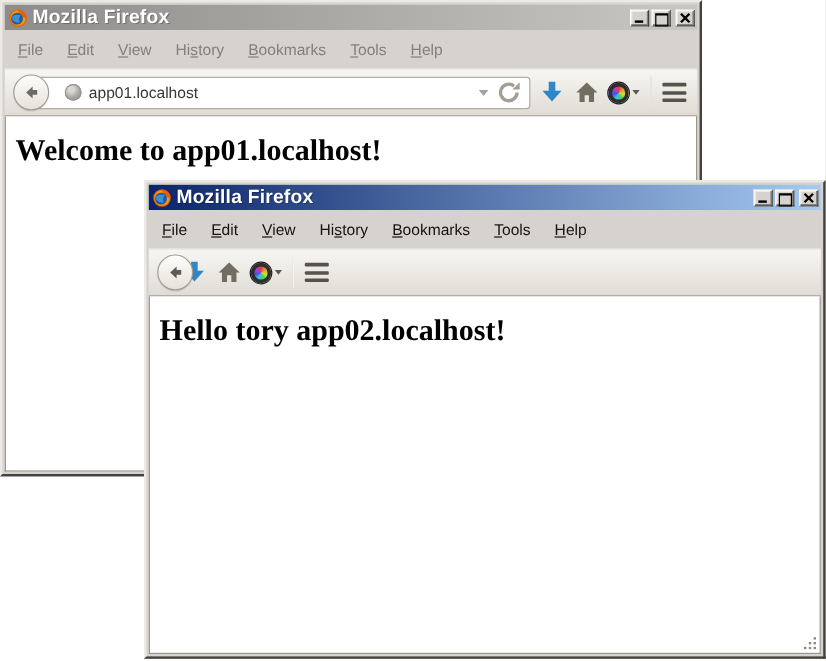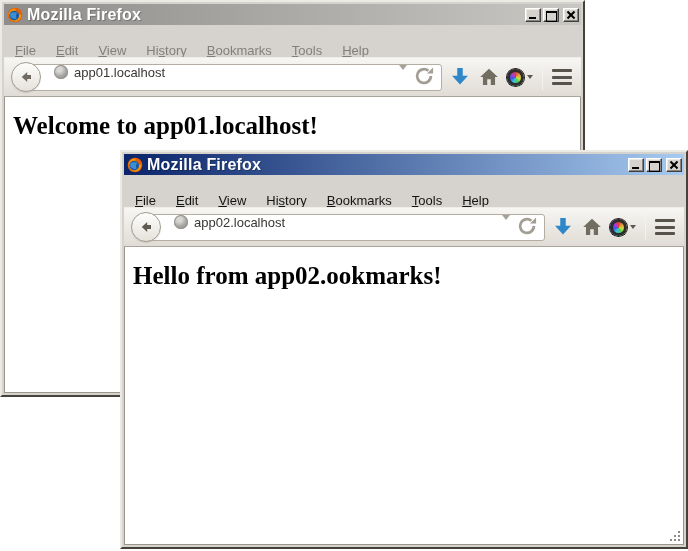--- a/index.html
+++ b/index.html
@@ -34,21 +34,21 @@
   .winbtn.min::after { content:""; position:absolute; left:3px; bottom:2px; width:7px; height:2px; background:#000; }
   .winbtn.max::after { content:""; position:absolute; left:2px; top:2px; width:9px; height:8px;
     border:1px solid #000; border-top-width:2px; }
   .winbtn.close::before, .winbtn.close::after {
     content:""; position:absolute; left:2px; top:5px; width:10px; height:2px; background:#000;
   }
   .winbtn.close::before { transform:rotate(45deg); }
   .winbtn.close::after  { transform:rotate(-45deg); }
   
   .menubar {
-    height:22px; flex:0 0 22px; display:flex; 
+    height:22px; flex:0 0 22px; display:flex; align-items:center;
     padding:16px 4px; font-size:13px; background:#d6d3ce;
   }
   .menu-item { padding:2px 7px; margin-right:6px; cursor:default; white-space:nowrap; }
   .win-active   .menu-item { color:#141414; }
   .win-inactive .menu-item { color:#82807b; }
   .ak { text-decoration:underline; }
   
   .navbar {
     height:40px; flex:0 0 40px; display:flex; align-items:center;
     padding:0 9px 0 7px; gap:7px;
@@ -56,21 +56,21 @@
     border-top:1px solid #efede9; border-bottom:1px solid #aaa59b;
   }
   .backbtn {
     width:30px; height:30px; flex:0 0 30px; border-radius:50%;
     border:1px solid #a29d92; background:linear-gradient(#fdfdfc,#e6e2db);
     display:flex; align-items:center; justify-content:center;
     position:relative; z-index:2; margin-right:-17px; box-shadow:0 1px 1px rgba(0,0,0,.12);
   }
   .urlbar {
     flex:1 1 auto; height:27px; background:#fff; border:1px solid #b3ada2; border-radius:3px;
-    display:flex; align-items:flex-start; padding:0 6px 0 22px; gap:6px; min-width:0;
+    display:flex; align-items:center; padding:0 6px 0 22px; gap:6px; min-width:0;
   }
   .globe {
     width:14px; height:14px; flex:0 0 14px; border-radius:50%;
     background:radial-gradient(circle at 38% 32%, #d9d8d5 18%, #a6a4a0 55%, #8a8884);
     box-shadow:inset 0 0 0 1px #97948f;
   }
   .urltext { flex:1 1 auto; font-size:13px; color:#3a3733; overflow:hidden; white-space:nowrap; }
   .dd-tri { width:0; height:0; border-left:4px solid transparent; border-right:4px solid transparent;
     border-top:5px solid #a7a298; }
   .tb-icon { width:22px; height:22px; display:flex; align-items:center; justify-content:center; flex:0 0 auto; }
@@ -195,44 +195,35 @@
     <span class="menu-item"><span></span><span class="ak">T</span><span>ools</span></span>
     <span class="menu-item"><span></span><span class="ak">H</span><span>elp</span></span>
   </div>
 
   <div class="navbar">
     <span class="backbtn">
       <svg width="16" height="16" viewBox="0 0 16 16">
         <path d="M9.2 3 L3.8 8 L9.2 13 L9.2 10 L13 10 L13 6 L9.2 6 Z" fill="#5f5b53"></path>
       </svg>
     </span>
-    <span class="urlbar">
-      <span class="globe"></span>
-      <span class="urltext">app02.localhost</span>
-      <span class="dd-tri"></span>
-      <svg class="tb-icon" width="18" height="18" viewBox="0 0 16 16">
-        <path d="M13 8 A5 5 0 1 1 11.2 4.2" fill="none" stroke="#a39e94" stroke-width="2"></path>
-        <path d="M14.6 1.8 L14.6 6.2 L10.2 6.2 Z" fill="#a39e94"></path>
-      </svg>
-    </span>
     <svg class="tb-icon" viewBox="0 0 16 16">
       <path d="M6 1.5 L10 1.5 L10 7 L13.8 7 L8 13.5 L2.2 7 L6 7 Z" fill="#2f87c9"></path>
     </svg>
     <svg class="tb-icon" viewBox="0 0 16 16">
       <path d="M8 2 L14.4 8 L12.4 8 L12.4 13.8 L9.3 13.8 L9.3 9.7 L6.7 9.7 L6.7 13.8 L3.6 13.8 L3.6 8 L1.6 8 Z" fill="#716d60"></path>
     </svg>
     <span class="wheel-group">
       <span class="wheel"></span>
       <span class="caret-down"></span>
     </span>
     <span class="vsep"></span>
     <span class="hamburger">
         <i></i>
         <i></i>
         <i></i>
       </span>
   </div>
 
   <div class="content">
-    <h1>Hello from app02.ookmarks!</h1>
+    <h1>Hello tory app02.localhost!</h1>
     <span class="grip"></span>
   </div>
 </div>
 
 </body></html>

